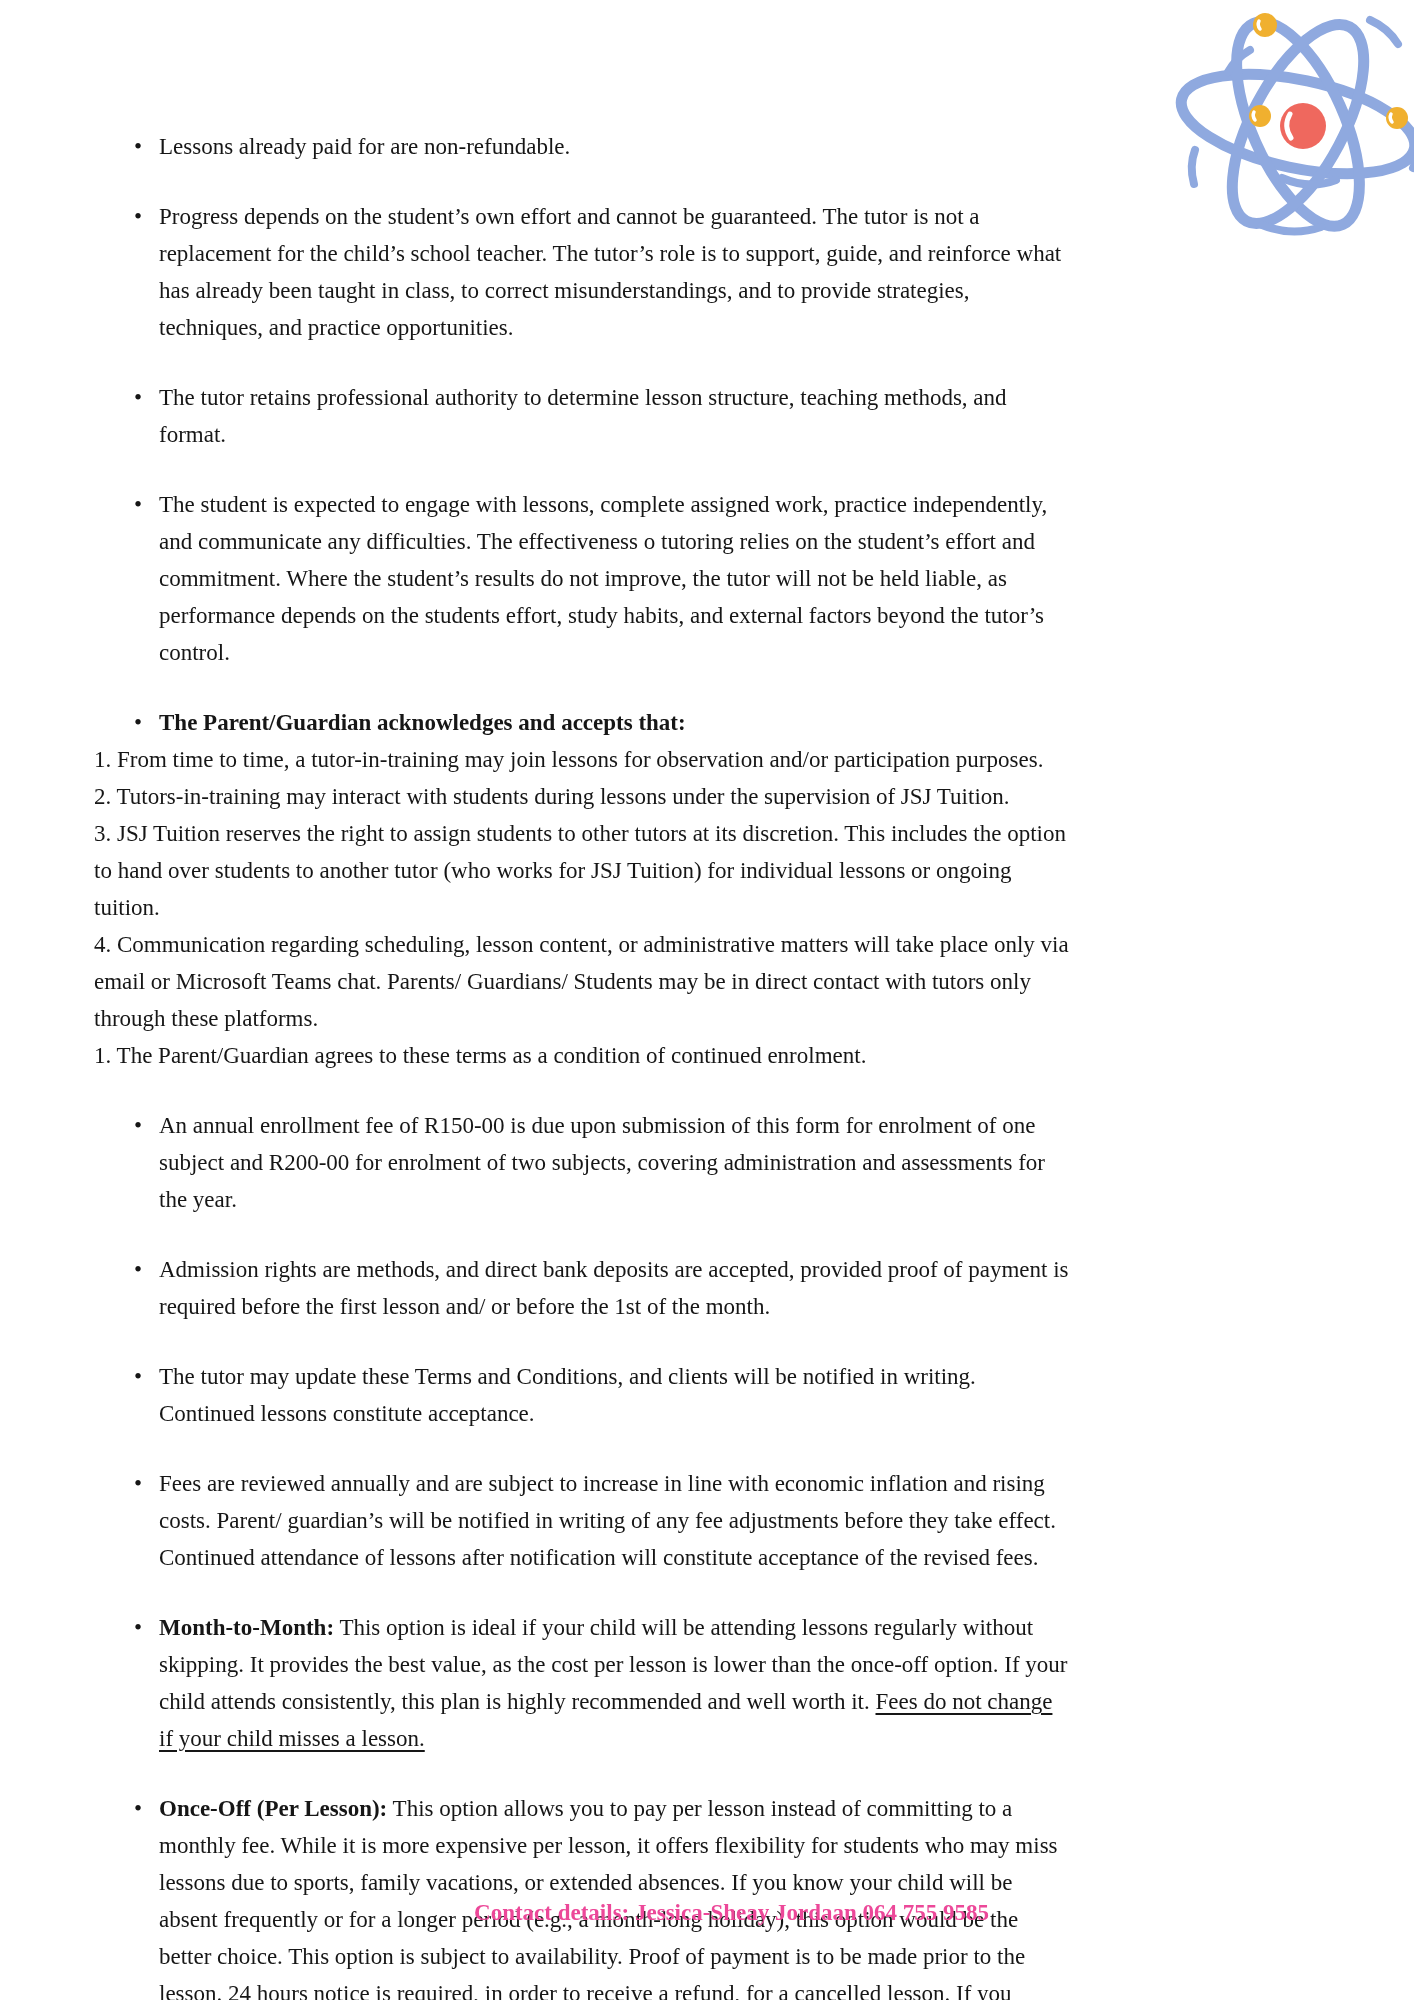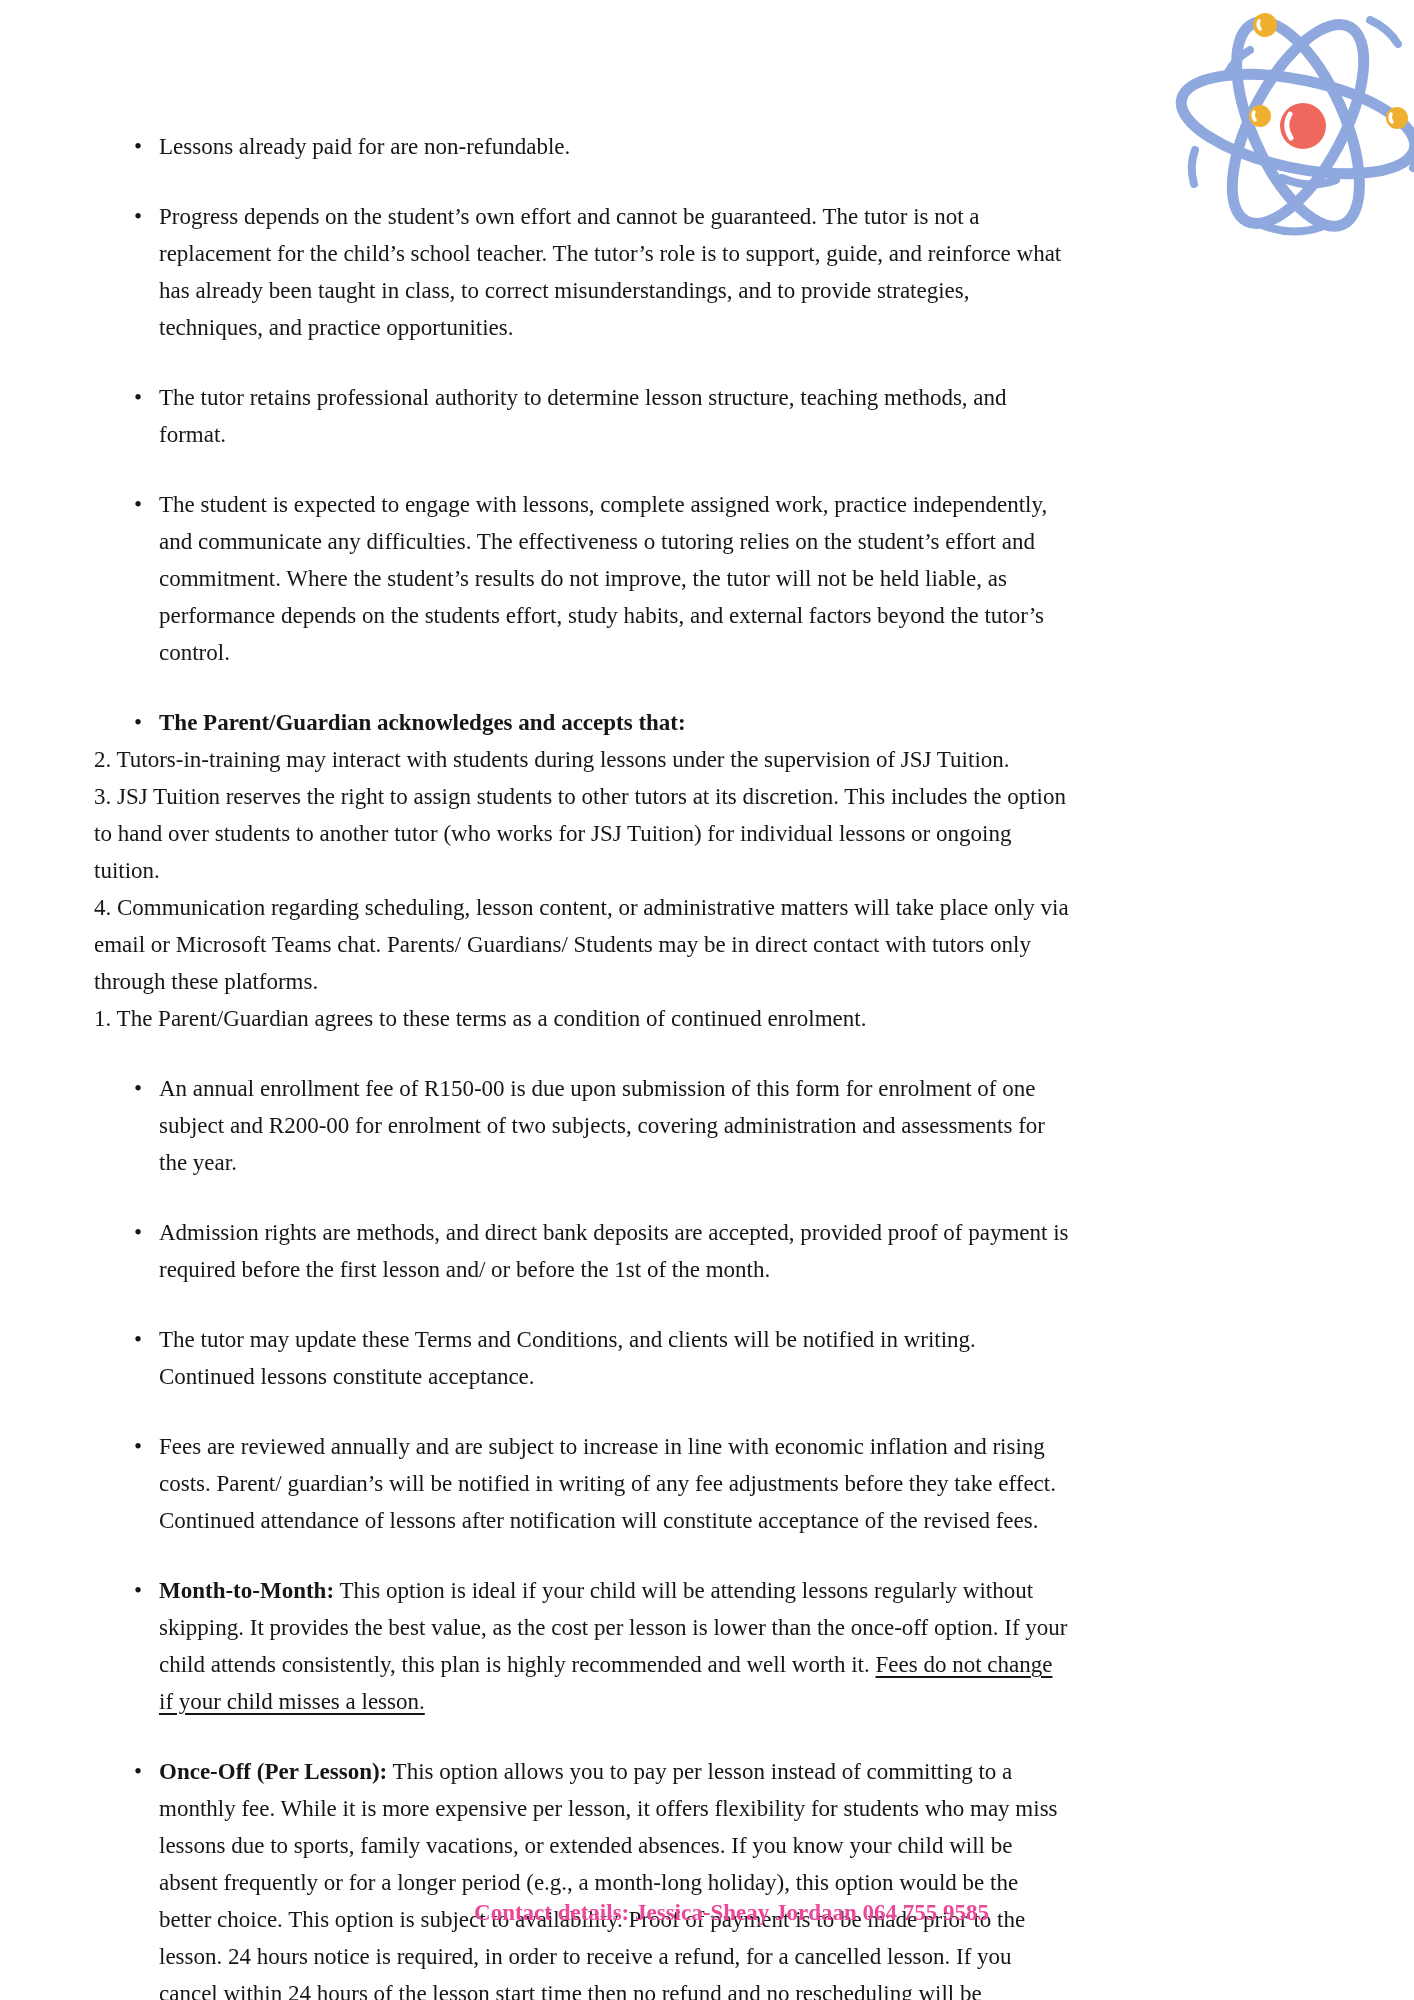--- a/index.html
+++ b/index.html
@@ -101,20 +101,21 @@
 
     <div class="bullet">
       <span>The student is expected to engage with lessons, complete assigned work, practice independently, and communicate any difficulties. The effectiveness o tutoring relies on the student’s effort and commitment. Where the student’s results do not improve, the tutor will not be held liable, as performance depends on the students effort, study habits, and external factors beyond the tutor’s control.</span>
     </div>
 
     <div class="bullet heading">
       <span class="bold">The Parent/Guardian acknowledges and accepts that:</span>
     </div>
 
     <div class="ack-list">
+      <p>1. From time to time, a tutor-in-training may join lessons for observation and/or participation purposes.</p>
       <p>2. Tutors-in-training may interact with students during lessons under the supervision of JSJ Tuition.</p>
       <p>3. JSJ Tuition reserves the right to assign students to other tutors at its discretion. This includes the option to hand over students to another tutor (who works for JSJ Tuition) for individual lessons or ongoing tuition.</p>
       <p>4. Communication regarding scheduling, lesson content, or administrative matters will take place only via email or Microsoft Teams chat. Parents/ Guardians/ Students may be in direct contact with tutors only through these platforms.</p>
       <p>1. The Parent/Guardian agrees to these terms as a condition of continued enrolment.</p>
     </div>
 
     <div class="bullet">
       <span>An annual enrollment fee of R150-00 is due upon submission of this form for enrolment of one subject and R200-00 for enrolment of two subjects, covering administration and assessments for the year.</span>
     </div>
 

